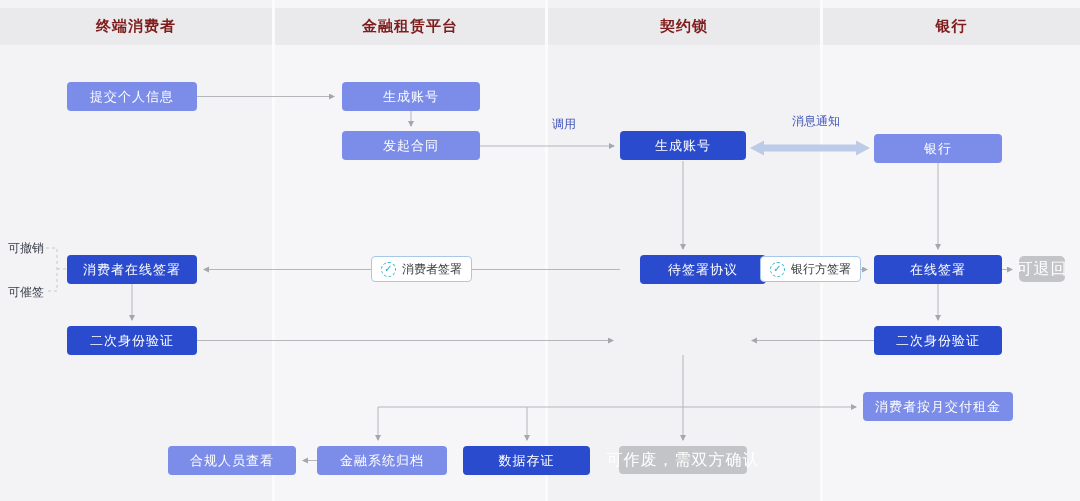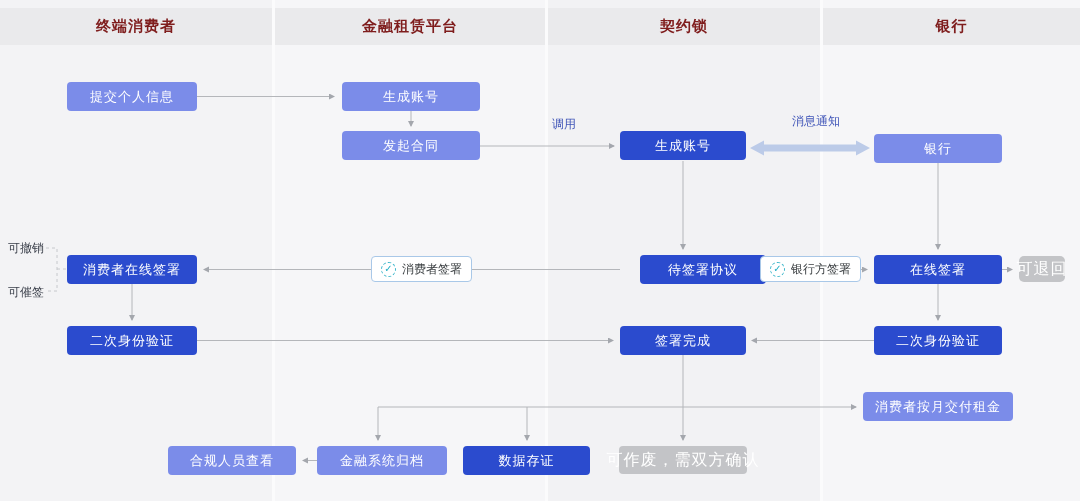--- a/index.html
+++ b/index.html
@@ -102,21 +102,20 @@
   </div>
   <div class="node dark" style="left:640px;top:255px;width:126px;">待签署协议</div>
   <div class="badge" style="left:760px;top:256px;">
     <span class="checkicon">✓</span>
     <span>银行方签署</span>
   </div>
   <div class="node dark" style="left:874px;top:255px;width:128px;">在线签署</div>
   <div class="node gray" style="left:1019px;top:256px;width:46px;height:26px;border-radius:5px;">可退回</div>
 
   <div class="node dark" style="left:67px;top:326px;width:130px;">二次身份验证</div>
-  <div class="node dark" style="left:620px;top:326px;width:126px;">签署完成</div>
   <div class="node dark" style="left:874px;top:326px;width:128px;">二次身份验证</div>
 
   <div class="node mid" style="left:863px;top:392px;width:150px;">消费者按月交付租金</div>
 
   <div class="node mid" style="left:168px;top:446px;width:128px;">合规人员查看</div>
   <div class="node mid" style="left:317px;top:446px;width:130px;">金融系统归档</div>
   <div class="node dark" style="left:463px;top:446px;width:127px;">数据存证</div>
   <div class="node gray" style="left:619px;top:446px;width:128px;height:28px;">可作废，需双方确认</div>
 
 </div>

